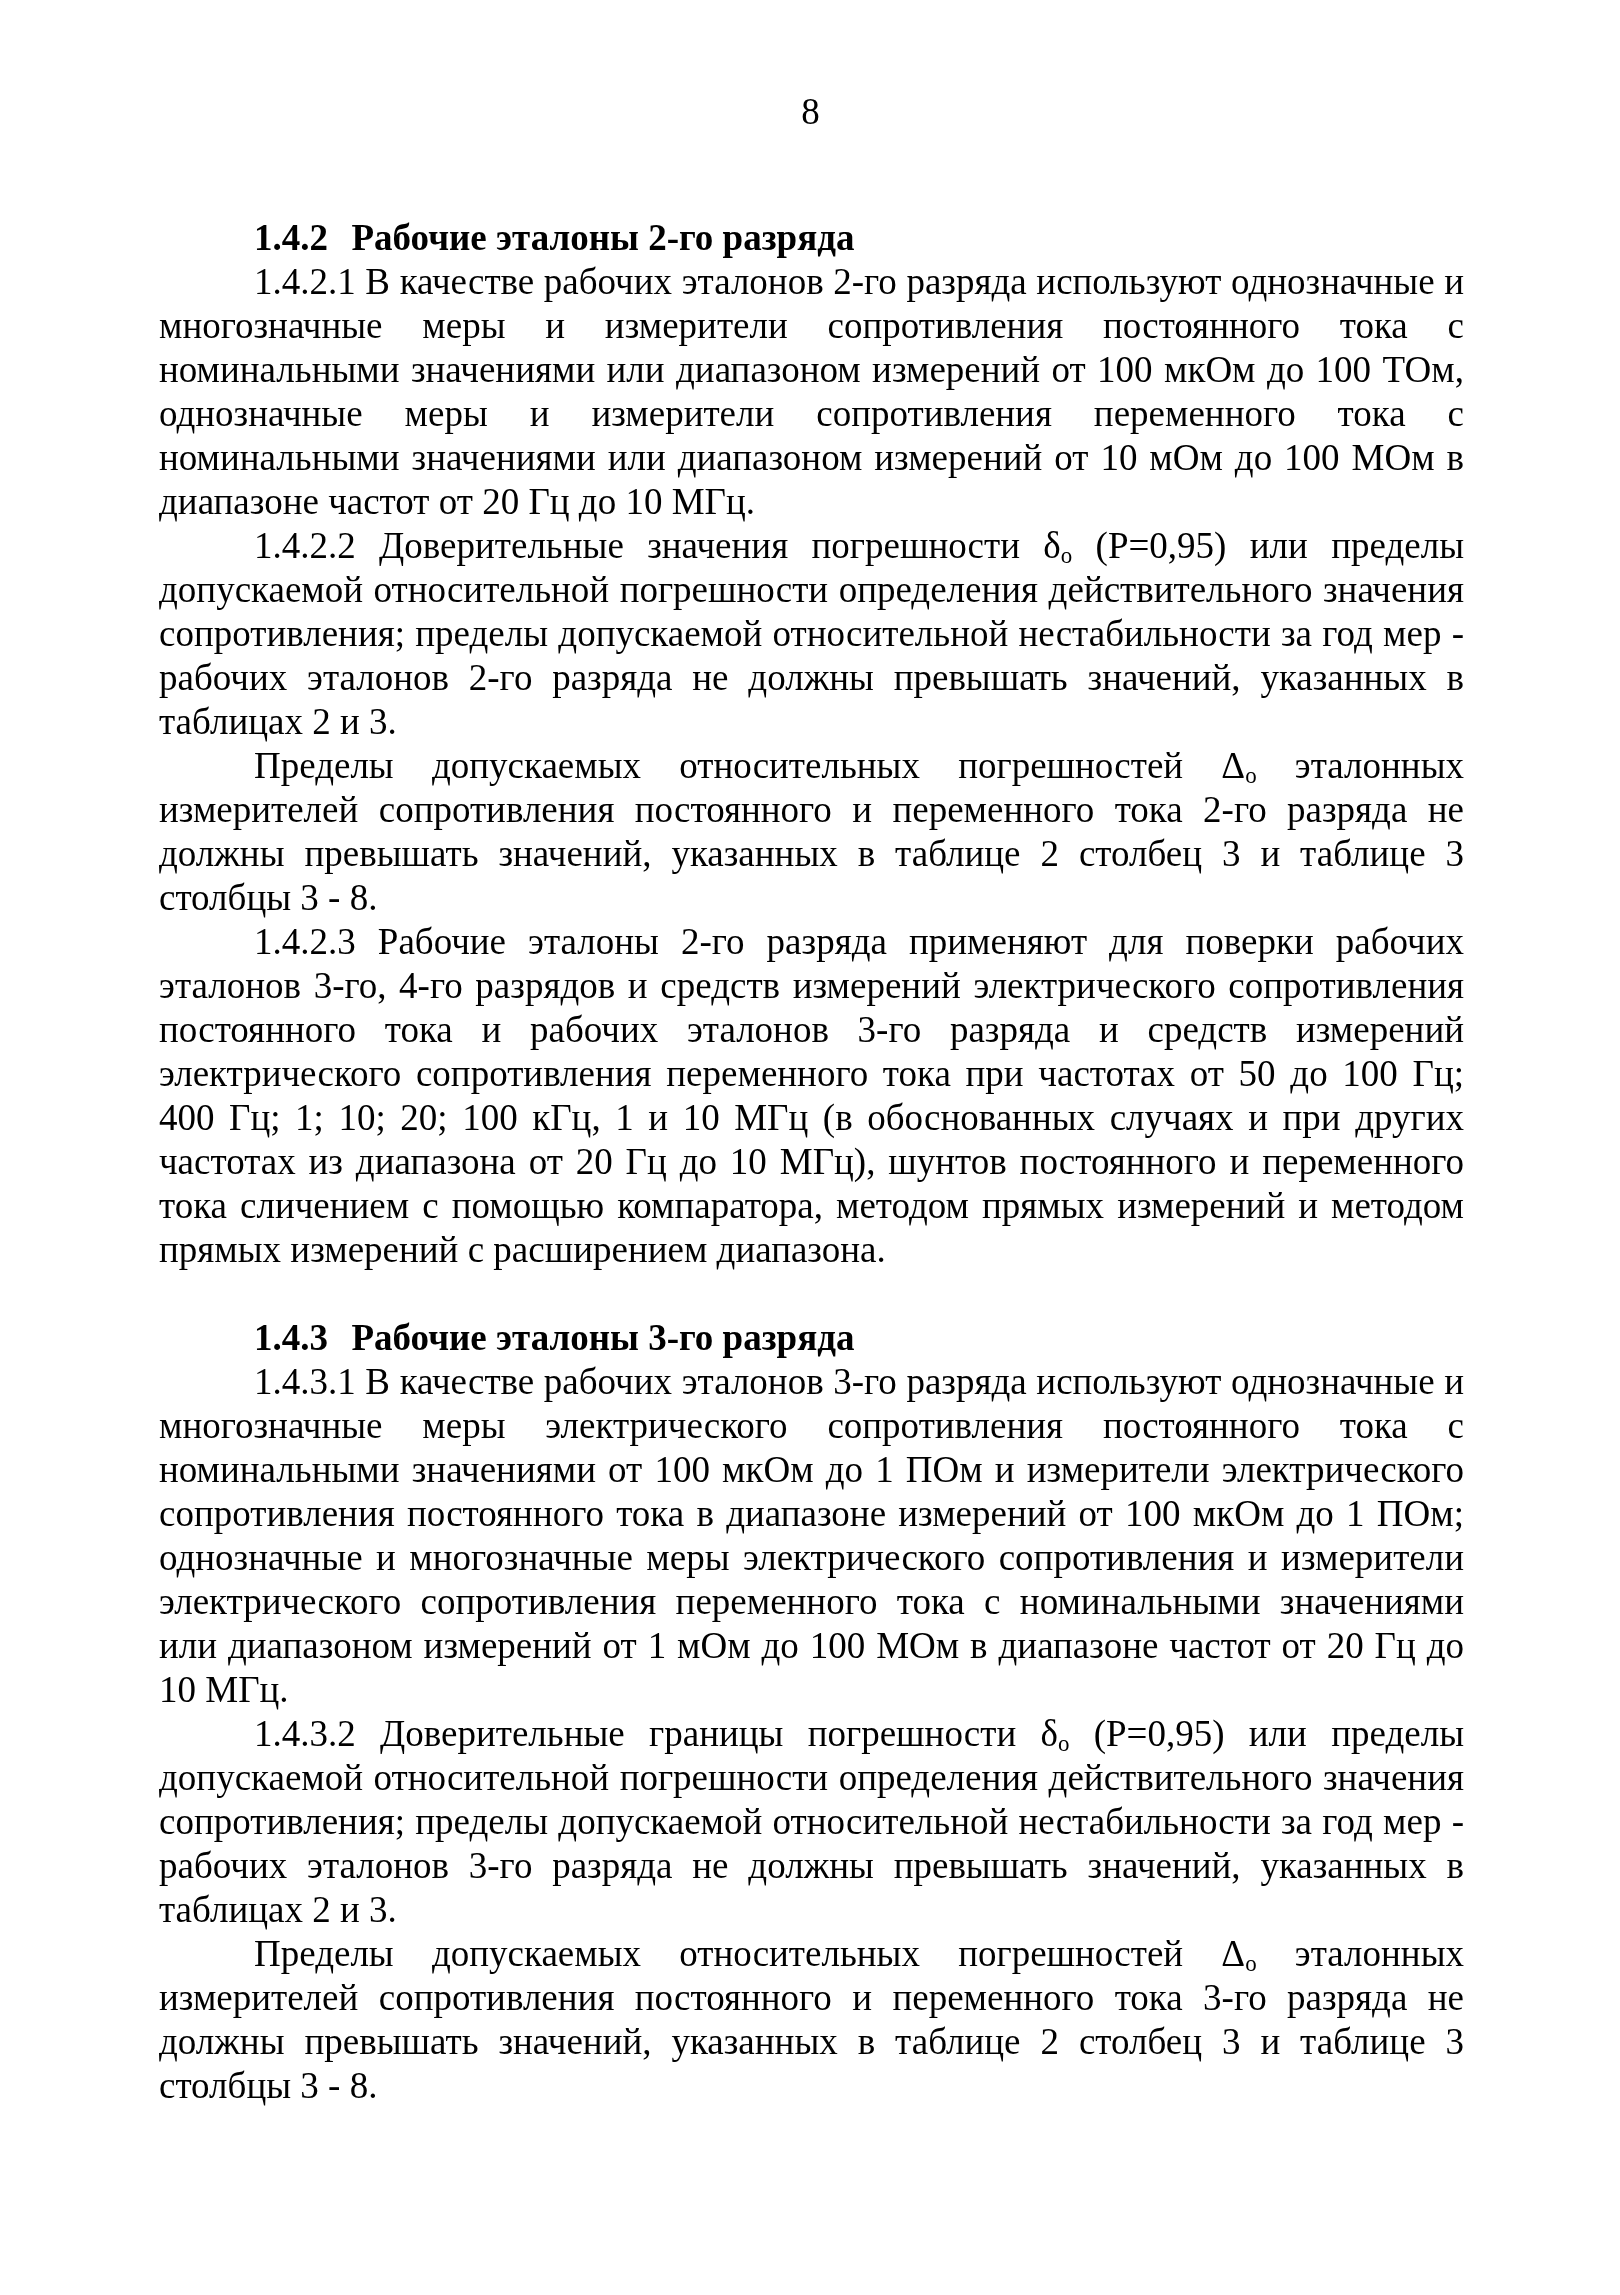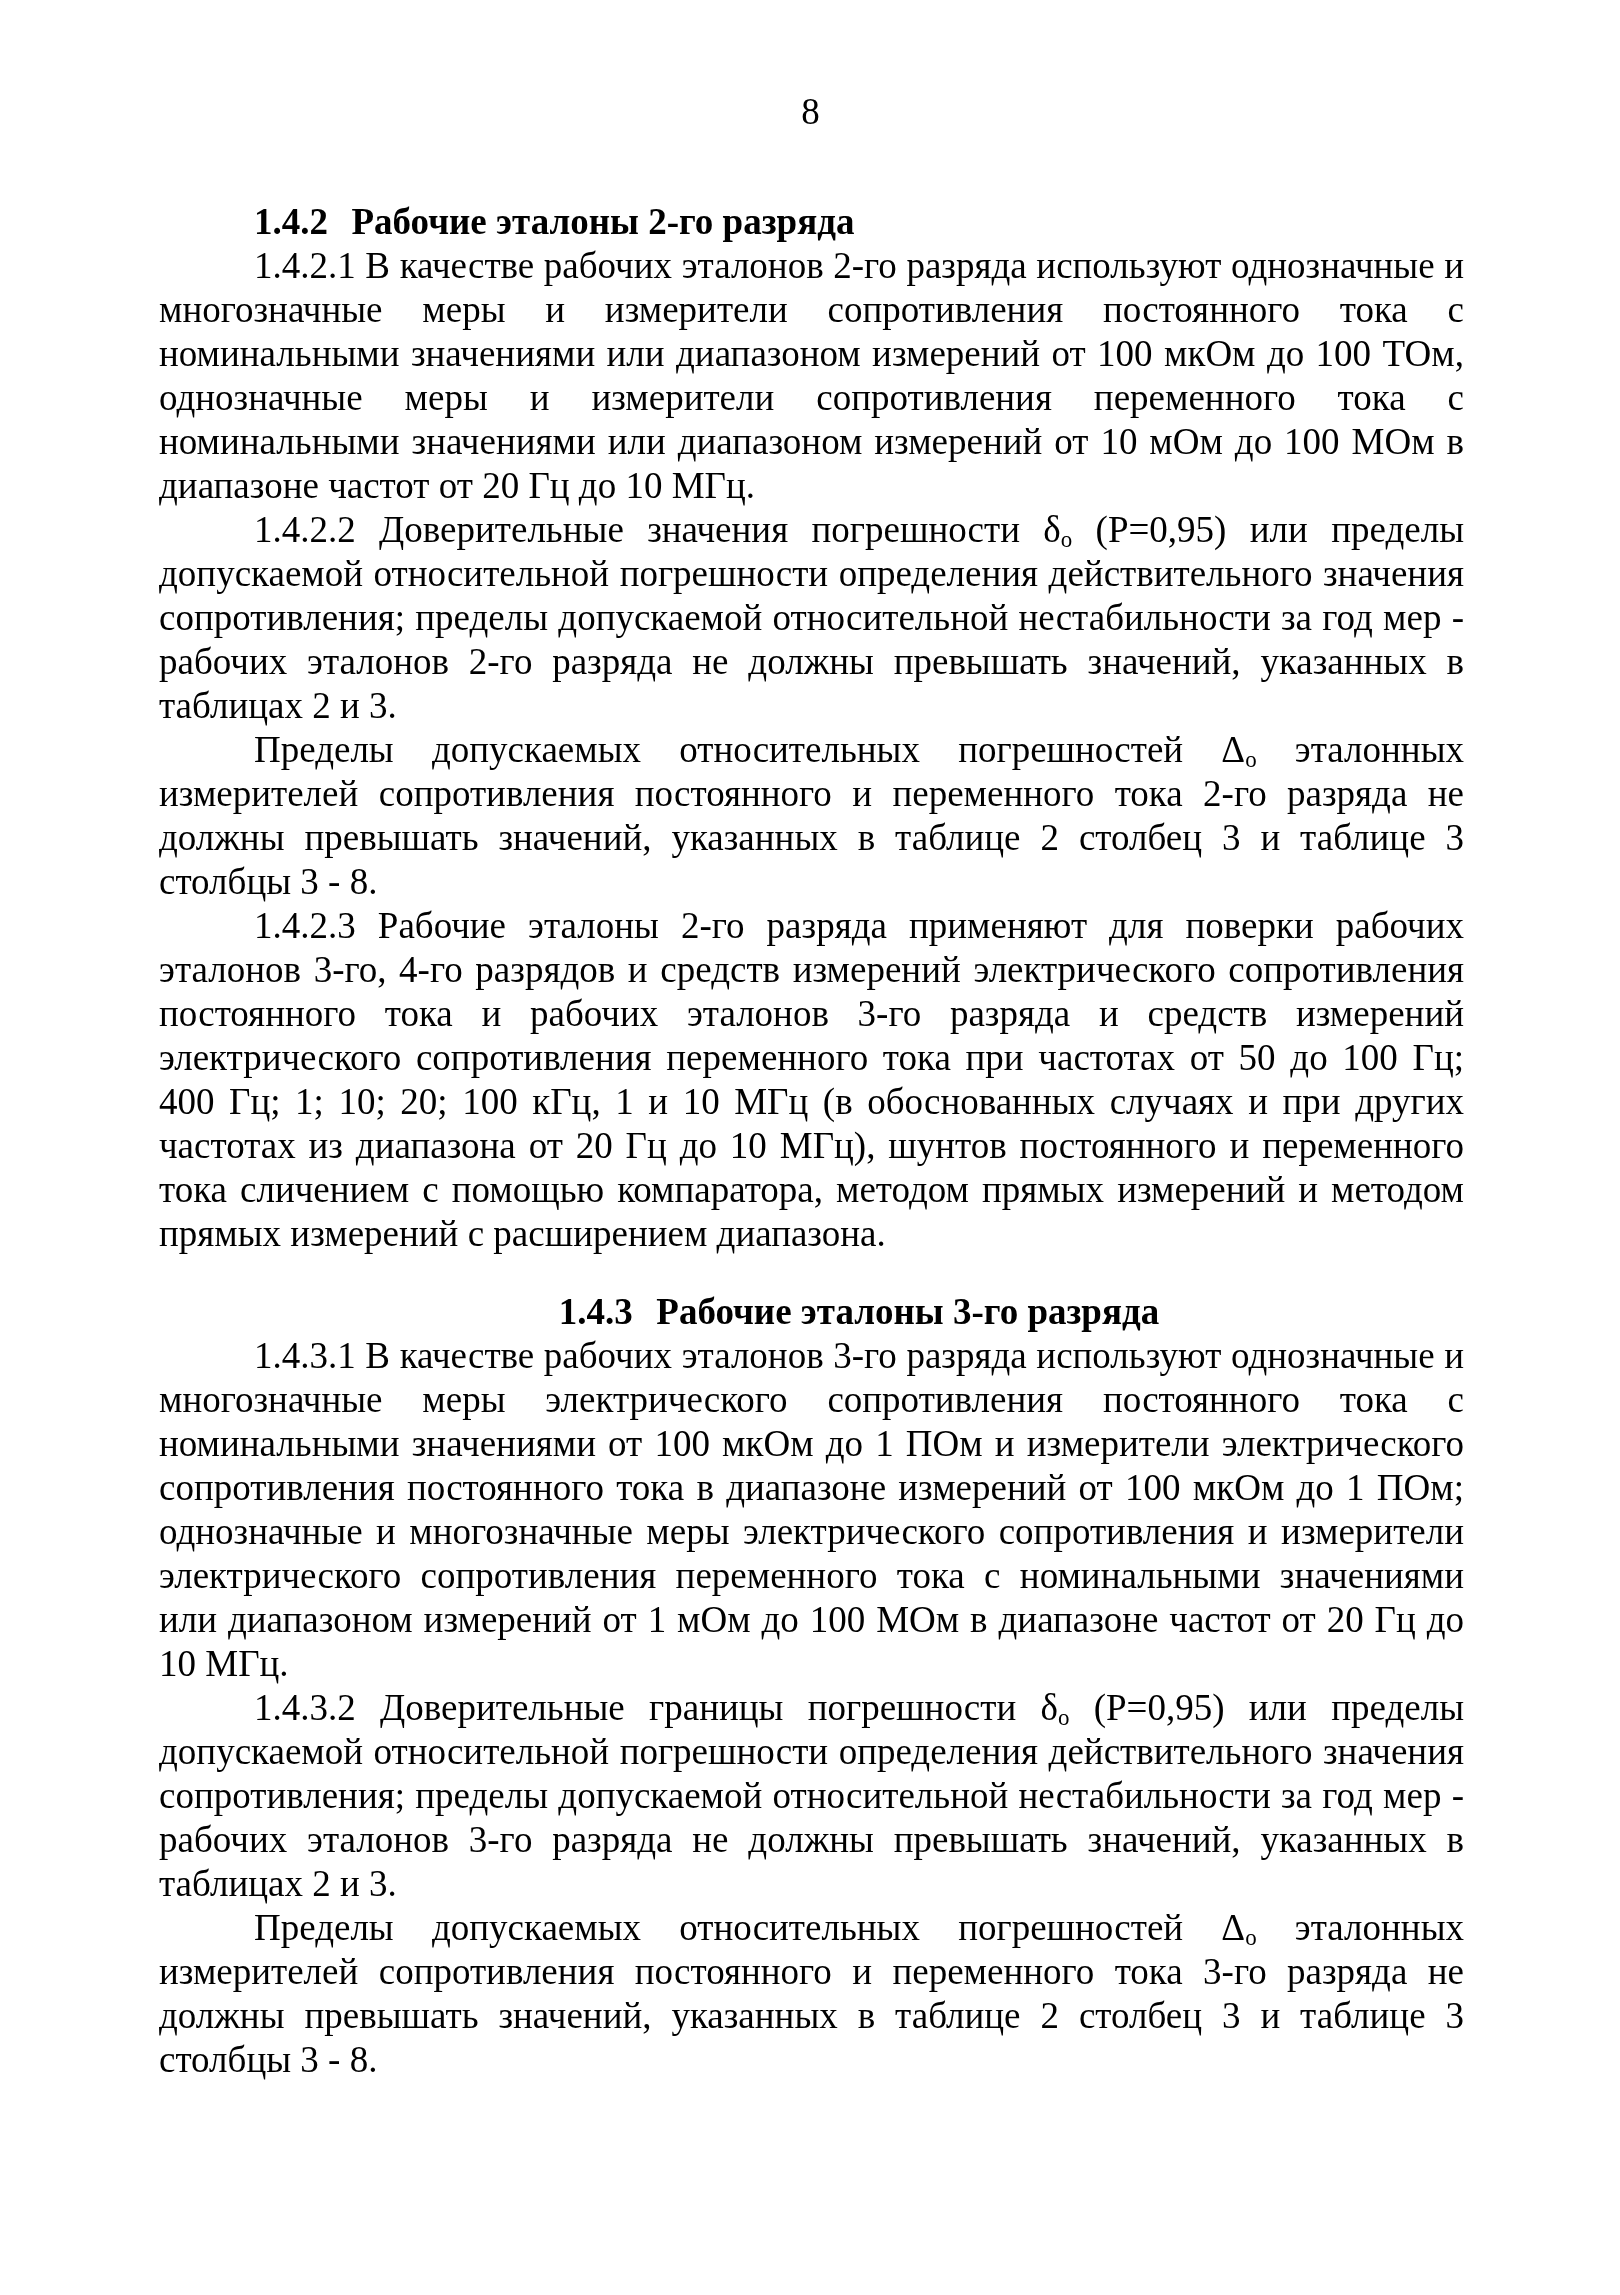--- a/index.html
+++ b/index.html
@@ -18,38 +18,38 @@
     top: 90px;
     left: 0;
     width: 100%;
     text-align: center;
     font-size: 37px;
     line-height: 44px;
   }
   .content {
     position: absolute;
     left: 159px;
-    top: 200px;
+    top: 216px;
     width: 1305px;
     font-size: 37px;
     line-height: 44px;
     text-align: justify;
     text-justify: inter-word;
   }
   .content p {
     margin: 0;
     padding: 0;
     text-indent: 95px;
   }
   p.h {
     font-weight: bold;
     text-align: left;
   }
   p.h .ht { margin-left: 23.5px; }
-  p.gap { margin-top: 34px; text-align: center; }
+  p.gap { margin-top: 44px; }
   sub {
     font-size: 0.62em;
     line-height: 0;
     vertical-align: -0.22em;
   }
 </style>
 </head>
 <body>
 
 <div class="page">

